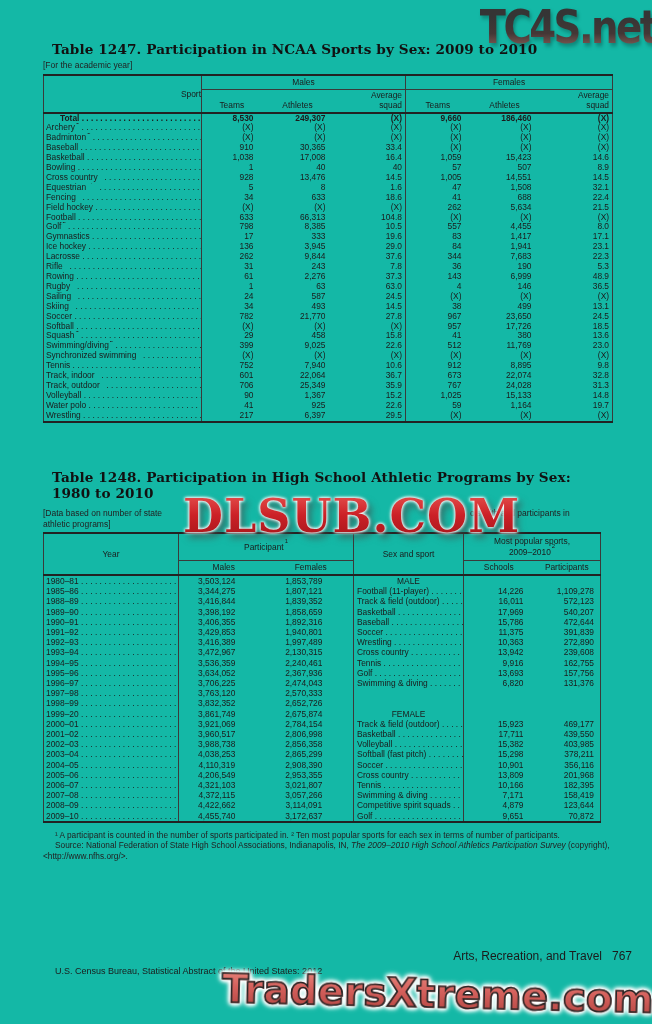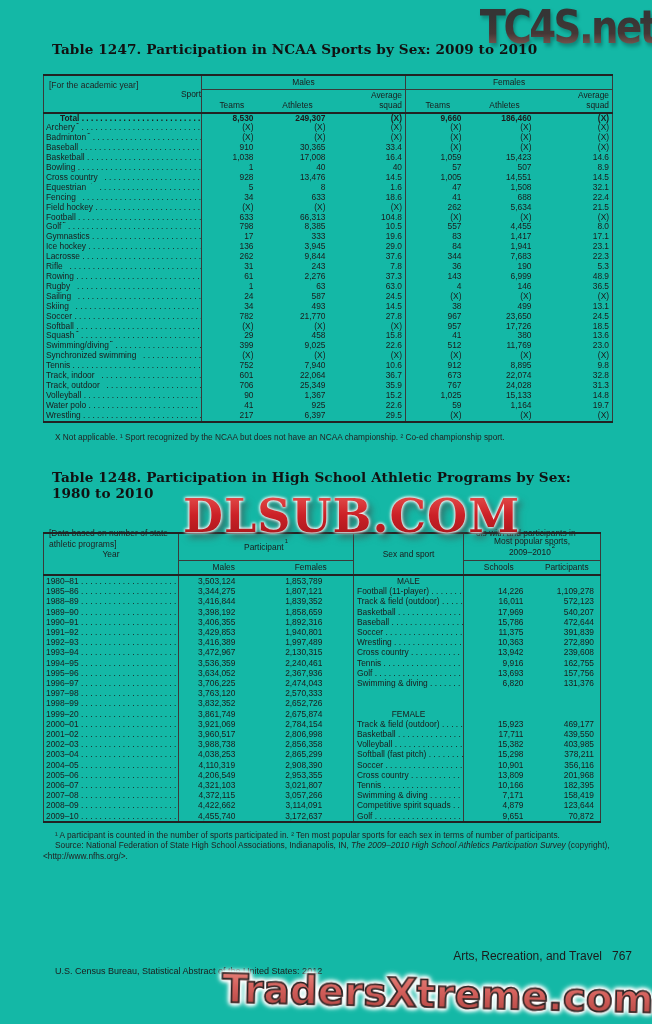--- a/index.html
+++ b/index.html
@@ -39,21 +39,21 @@
     -webkit-text-stroke:1.6px #262626;
     filter:drop-shadow(0 0 2px #fff) drop-shadow(0 0 2px #fff) drop-shadow(0 0 1px #fff);
     z-index:6;
   }
 
   
   .title { position:absolute; left:52px; font-family:"DejaVu Serif", serif;
            font-weight:bold; font-size:13.6px; color:#111; letter-spacing:.1px; }
   .title-1247 { top:41px; }
   .title-1248 { top:470px; line-height:15.5px; width:560px; }
-  .subnote { position:absolute; left:49px; font-size:8.5px; color:#222;margin-top:20px; }
+  .subnote { position:absolute; left:43px; font-size:8.5px; color:#222; }
   .sub-1247 { top:60px; }
   .sub-1248 { top:508px; width:562px; line-height:11px; height:24px; }
   .sub-1248 .frag-right { position:absolute; left:427px; top:0; }
 
   
   table { border-collapse:collapse; table-layout:fixed; position:absolute; left:43px;
           font-size:8.4px; color:#1b1b1b; }
   table { border-left:1px solid #3a3a3a; border-right:1px solid #3a3a3a;
           border-top:2px solid #222; border-bottom:2px solid #222; }
   thead { border-bottom:2px solid #222; }
@@ -414,21 +414,20 @@
           <td class="v">6,397</td>
           <td class="v avg bR">29.5</td>
           <td class="v">(X)</td>
           <td class="v">(X)</td>
           <td class="v avg">(X)</td>
         </tr>
       </tbody>
   </table>
 
   <div class="notes notes-1247">
-    <p>X Not applicable. ¹ Sport recognized by the NCAA but does not have an NCAA championship. ² Co-ed championship sport.</p>
   </div>
 
   <h1 class="title title-1248">
     <span>Table 1248. Participation in High School Athletic Programs by Sex:</span><br>
     <span>1980 to 2010</span>
   </h1>
 
   <div class="subnote sub-1248">
     <span>[Data based on number of state</span>
     <span class="frag-right">ols with and participants in</span><br>

